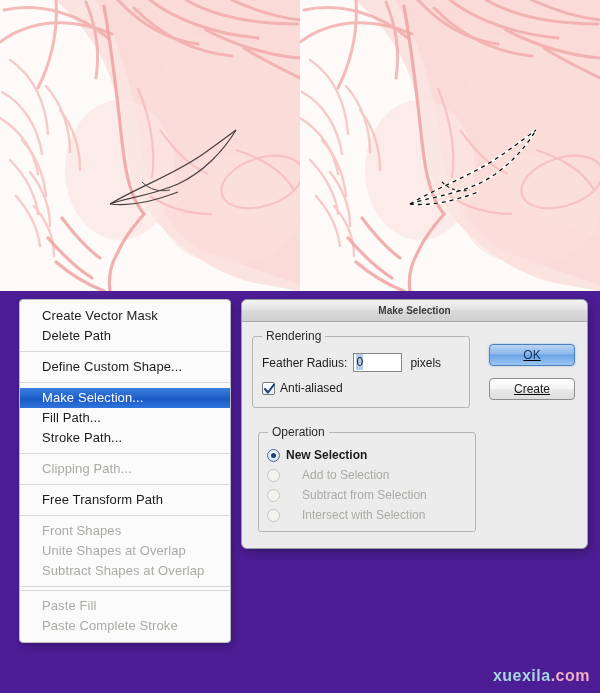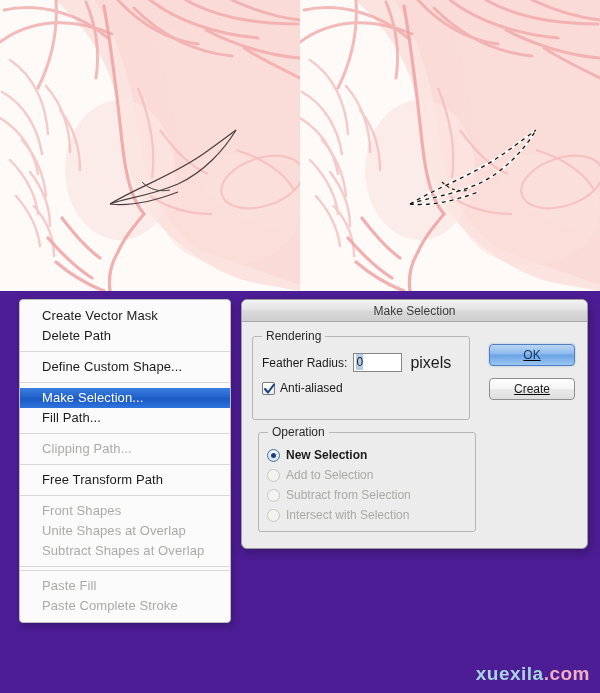--- a/index.html
+++ b/index.html
@@ -85,22 +85,22 @@
   }
   .dialog-titlebar {
     height: 22px;
     background: linear-gradient(to bottom, #f3f3f3 0%, #e2e2e2 48%, #d9d9d9 52%, #cfcfcf 100%);
     border-bottom: 1px solid #a8a8a8;
     display: flex;
     align-items: center;
     justify-content: center;
   }
   .dialog-title {
-    font-size: 12px;
-    font-weight: normal;
+    font-size: 10px;
+    font-weight: bold;
     color: #3a3a3a;
   }
   .dialog-body {
     position: relative;
     height: 227px;
     padding: 10px 10px 0 10px;
   }
 
   .groupbox {
     position: absolute;
@@ -111,21 +111,21 @@
   .groupbox-legend {
     position: absolute;
     top: -8px;
     left: 9px;
     background: #ececec;
     padding: 0 4px;
     font-size: 12px;
     color: #2a2a2a;
   }
 
-  #rendering-group { left: 10px; top: 14px; width: 218px; height: 84px; }
+  #rendering-group { left: 10px; top: 14px; width: 218px; height: 72px; }
   #operation-group { left: 16px; top: 110px; width: 218px; height: 100px; }
 
   .field-row {
     position: absolute;
     left: 9px;
     top: 16px;
     display: flex;
     align-items: center;
     font-size: 12px;
     color: #1c1c1c;
@@ -139,21 +139,21 @@
     font-family: "Liberation Sans", sans-serif;
     font-size: 12px;
     padding: 0 2px;
     color: #1c1c1c;
     line-height: 17px;
   }
   .feather-input .sel {
     background: #b5ccec;
     padding: 1px 0;
   }
-  .field-unit { margin-left: 8px; font-size: 16px; }
+  .field-unit { margin-left: 8px; font-size: 12px; }
 
   .check-row {
     position: absolute;
     left: 9px;
     top: 44px;
     display: flex;
     align-items: center;
     font-size: 12px;
     color: #1c1c1c;
   }
@@ -173,21 +173,21 @@
     left: 8px;
     top: 12px;
   }
   .radio-row {
     display: flex;
     align-items: center;
     height: 20px;
     font-size: 12px;
     color: #1c1c1c;
   }
-  .radio-row.disabled { color: #a9a9a5; }
+  .radio-row.disabled { color: #a9a9a5; gap: 16px; }
   .radio {
     width: 13px; height: 13px;
     border-radius: 50%;
     border: 1px solid #8a8a8a;
     background: linear-gradient(to bottom, #ffffff, #e6e6e6);
     margin-right: 6px;
     position: relative;
     flex: none;
   }
   .radio.disabled { border-color: #c6c6c2; background: #f3f3f0; }
@@ -231,21 +231,21 @@
     background: linear-gradient(to bottom, #bcd6f4 0%, #8cb8ec 45%, #6aa3e6 50%, #9ac6f2 100%);
     color: #15335c;
     box-shadow: 0 0 2px rgba(90,140,200,0.6);
   }
 
   
   .watermark {
     position: absolute;
     right: 10px;
     bottom: 8px;
-    font-size: 19px;
+    font-size: 16px;
     font-weight: bold;
     letter-spacing: 0.5px;
     font-family: "Liberation Sans", sans-serif;
   }
   .wm-a { color: #a8d4e0; }
   .wm-b { color: #f0aec4; }
 </style>
 </head>
 <body>
 
@@ -390,20 +390,21 @@
     <div class="menu-sep"></div>
 
     <div class="menu-group">
       <div class="menu-item">Define Custom Shape...</div>
     </div>
     <div class="menu-sep"></div>
 
     <div class="menu-group">
       <div class="menu-item selected">Make Selection...</div>
       <div class="menu-item">Fill Path...</div>
+      <div class="menu-item">Stroke Path...</div>
     </div>
     <div class="menu-sep"></div>
 
     <div class="menu-group">
       <div class="menu-item disabled">Clipping Path...</div>
     </div>
     <div class="menu-sep"></div>
 
     <div class="menu-group">
       <div class="menu-item">Free Transform Path</div>

